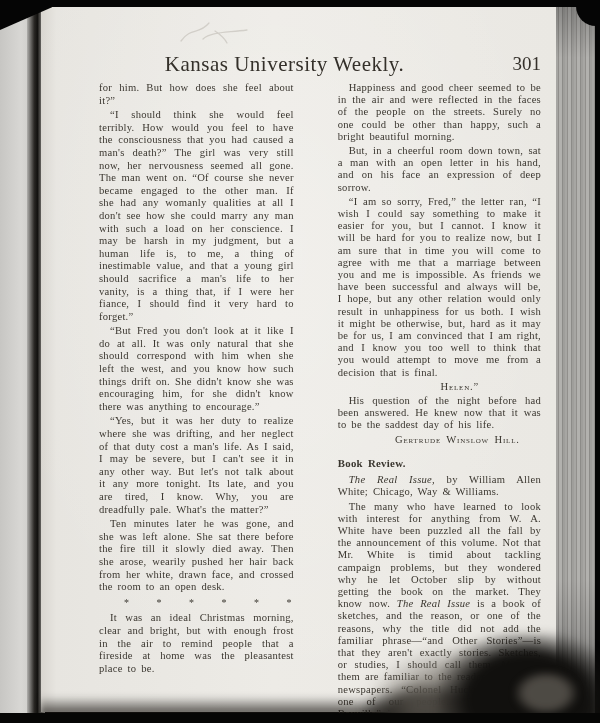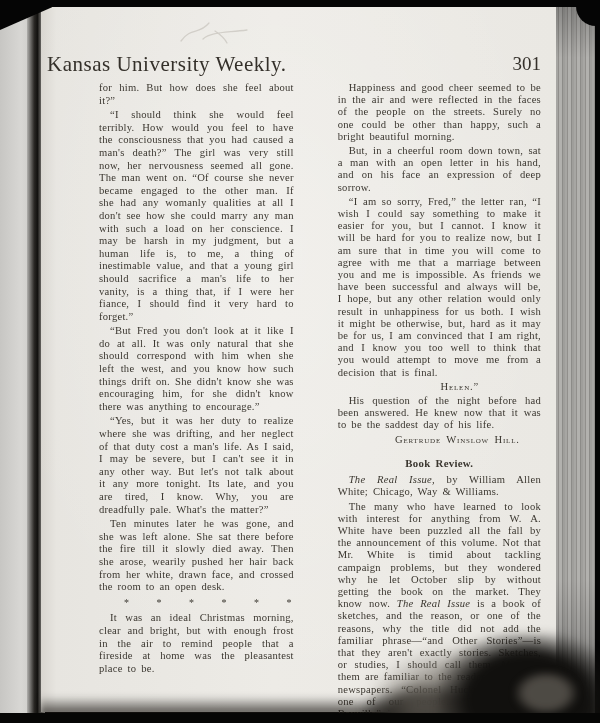--- a/index.html
+++ b/index.html
@@ -45,38 +45,38 @@
     background:radial-gradient(ellipse at 50% 58%,#11100e 0 48%,rgba(17,16,14,0) 76%);
     filter:blur(4px);}
   .thumb-nail{position:absolute;right:22px;bottom:8px;width:64px;height:44px;
     background:radial-gradient(ellipse at 50% 50%,rgba(128,122,113,0.55) 0 45%,rgba(128,122,113,0) 75%);
     filter:blur(3px);}
   .bottom-bar{position:absolute;left:0;right:0;bottom:0;height:10px;background:#060605;}
   
   .pencil{position:absolute;left:134px;top:11px;opacity:0.55;}
   
   .header{position:absolute;left:25px;top:46px;width:475px;height:30px;}
-  .title{width:100%;transform:translateX(-19px);
+  .title{width:100%;text-align:center;transform:translateX(-19px);
     font-size:21px;letter-spacing:0.5px;color:#34302a;}
   .pagenum{position:absolute;right:0;top:1px;font-size:19px;color:#34302a;}
   
   .columns{position:absolute;left:25px;top:76px;width:475px;display:flex;gap:11px;}
   .col{color:#3a362f;font-size:10.6px;letter-spacing:0.25px;word-spacing:2px;margin-left:33px;}
   .col-left{width:227px;line-height:12.6px;}
   .col-right{width:237px;line-height:12.2px;}
   .para{margin:0 0 2px 0;text-align:justify;}
   .indent{text-indent:11px;}
   .it{font-style:italic;}
   .stars{display:flex;justify-content:space-between;padding:1px 2px 1px 25px;
     font-size:10px;margin:0 0 2px 0;}
   .signature{text-align:right;padding-right:62px;font-variant:small-caps;
     letter-spacing:0.8px;text-indent:0;}
   .byline{text-align:center;transform:translateX(18px);font-variant:small-caps;
     letter-spacing:0.8px;text-indent:0;}
-  .heading{text-align:center;font-weight:bold;font-size:10.8px;margin:11px 0 5px 0;
+  .heading{text-align:left;font-weight:bold;font-size:10.8px;margin:11px 0 5px 0;
     letter-spacing:0.3px;}
 </style>
 </head>
 <body>
 
 <div class="scan">
   <div class="adjacent-page"></div>
   <div class="gutter"></div>
 
   <div class="page">

